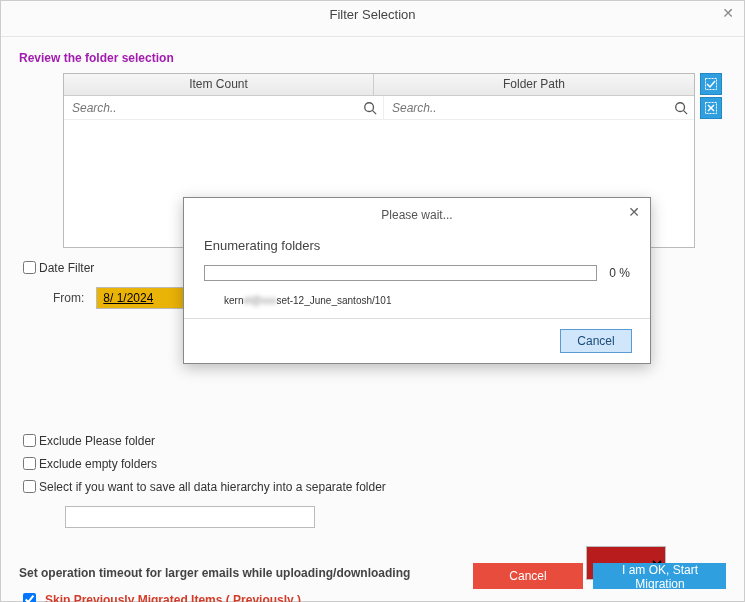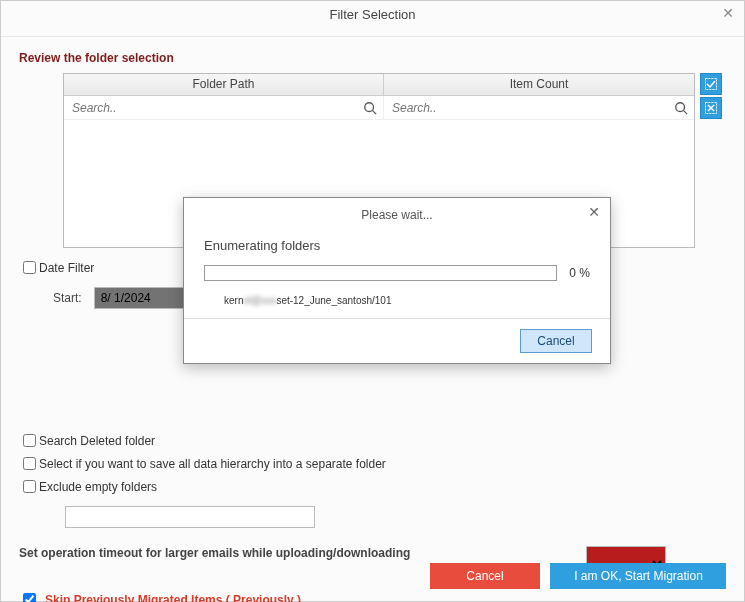--- a/index.html
+++ b/index.html
@@ -40,21 +40,21 @@
     text-align: center;
     line-height: 20px;
     cursor: pointer;
     font-size: 14px;
   }
   .content {
     padding: 14px 18px 0 18px;
   }
   .section-title {
     font-weight: 600;
-    color: #7f1d1d;
+    color: #a21caf;
     margin-bottom: 8px;
   }
   .grid-wrap {
     margin-left: 44px;
     position: relative;
   }
   .grid {
     width: 632px;
     height: 175px;
     border: 1px solid #bbb;
@@ -140,35 +140,36 @@
     align-items: center;
     gap: 12px;
   }
   .date-row label { color: #444; }
   .date-input {
     border: 1px solid #bbb;
     height: 22px;
     padding: 0 6px;
     font-size: 12px;
     width: 95px;
-    background: #737373;
+    background: #eab308;
+    text-decoration: underline;
   }
   .exclude-section { margin-top: 122px; }
   .hierarchy-input {
     margin: 6px 0 0 46px;
     width: 250px;
     height: 22px;
     border: 1px solid #bbb;
     padding: 0 6px;
     font-size: 12px;
   }
   .timeout-row {
     margin-top: 18px;
     display: flex;
-    align-items: flex-start;
+    align-items: flex-end;
     gap: 20px;
   }
   .timeout-label {
     font-weight: 600;
     color: #444;
   }
   .timeout-select {
     height: 22px;
     border: 1px solid #bbb;
     font-size: 12px;
@@ -195,28 +196,28 @@
   }
   .btn {
     height: 26px;
     padding: 0 18px;
     font-size: 12px;
     border: none;
     cursor: pointer;
     color: #fff;
   }
   .btn-cancel { background: #e74c3c; width: 110px; }
-  .btn-start { background: #2f9fe0; width: 176px; padding-left: 19px; }
+  .btn-start { background: #2f9fe0; width: 133px; padding-left: 19px; }
 
   
   .modal {
     position: absolute;
     left: 182px;
     top: 196px;
-    width: 428px;
+    width: 468px;
     background: #fff;
     border: 1px solid #888;
     box-shadow: 0 4px 14px rgba(0,0,0,0.25);
     z-index: 10;
   }
   .modal-title {
     text-align: center;
     padding: 10px 0;
     font-size: 12px;
     color: #555;
@@ -289,22 +290,22 @@
     <span class="win-close">✕</span>
   </div>
 
   <div class="content">
 
     <div class="section-title">Review the folder selection</div>
 
     <div class="grid-wrap">
       <div class="grid">
         <div class="grid-header">
+          <div class="col col-count">Item Count</div>
           <div class="col col-path">Folder Path</div>
-          <div class="col col-count">Item Count</div>
         </div>
         <div class="grid-search">
           <div class="search-cell col-path">
             <input type="text" placeholder="Search.." style="">
             <svg class="mag" viewBox="0 0 16 16">
                 <circle cx="7" cy="7" r="5" stroke="#555" stroke-width="1.5" fill="none"></circle>
                 <line x1="11" y1="11" x2="15" y2="15" stroke="#555" stroke-width="1.5"></line>
               </svg>
           </div>
           <div class="search-cell col-count">
@@ -331,37 +332,37 @@
         </div>
       </div>
     </div>
 
     <div class="date-filter">
       <div class="row-checkbox">
         <input type="checkbox" style="">
         <span>Date Filter</span>
       </div>
       <div class="date-row">
-        <label>Start:</label>
+        <label>From:</label>
         <input class="date-input" type="text" value="8/ 1/2024" style="">
       </div>
     </div>
 
     <div class="exclude-section">
       <div class="row-checkbox">
         <input type="checkbox" style="">
-        <span>Search Deleted folder</span>
+        <span>Exclude Please folder</span>
+      </div>
+      <div class="row-checkbox">
+        <input type="checkbox" style="">
+        <span>Exclude empty folders</span>
       </div>
       <div class="row-checkbox">
         <input type="checkbox" style="">
         <span>Select if you want to save all data hierarchy into a separate folder</span>
-      </div>
-      <div class="row-checkbox">
-        <input type="checkbox" style="">
-        <span>Exclude empty folders</span>
       </div>
       <input class="hierarchy-input" type="text" value="" style="">
     </div>
 
     <div class="timeout-row">
       <span class="timeout-label">Set operation timeout for larger emails while uploading/downloading</span>
       <select class="timeout-select">
         <option>20 Min</option>
       </select>
     </div>

